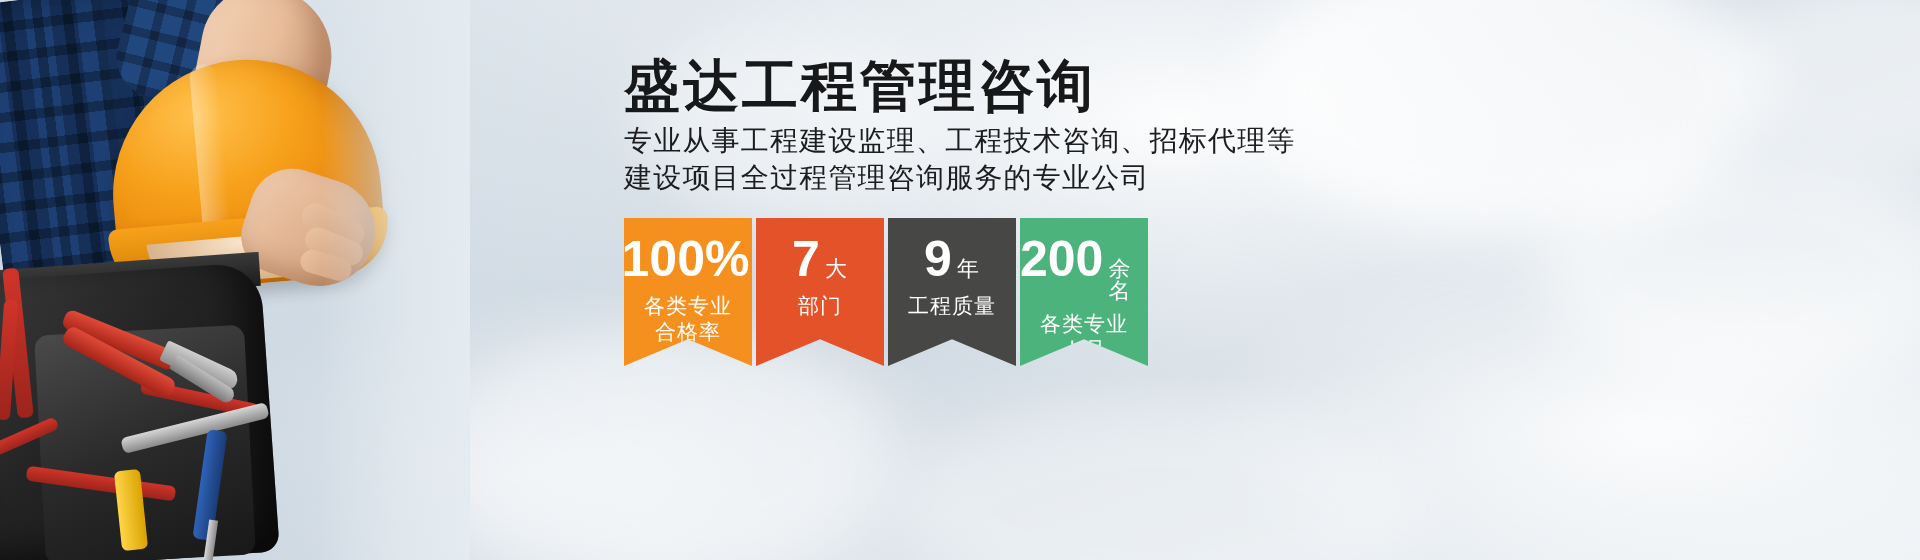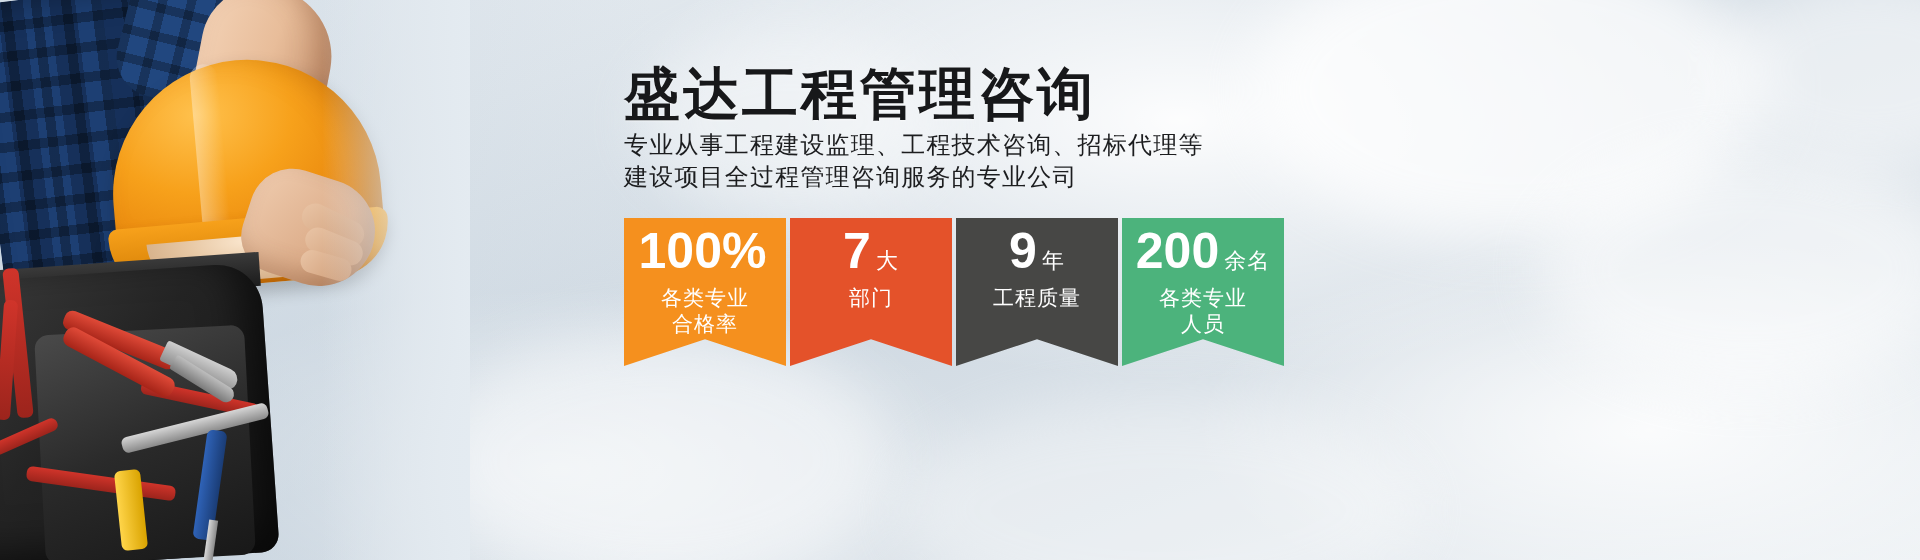--- a/index.html
+++ b/index.html
@@ -139,35 +139,35 @@
     background:linear-gradient(90deg,#ffd54a,#d9a300);border-radius:6px;transform:rotate(-6deg);}
   .photo-fade{
     position:absolute;right:-2px;top:0;width:150px;height:560px;
     background:linear-gradient(90deg,rgba(226,233,239,0) 0%,rgba(226,233,239,.85) 62%,rgba(228,235,241,1) 100%);
   }
 
   
   #copy{position:absolute;left:624px;top:58px;width:820px;}
   #title{
     font-size:56px;font-weight:bold;color:#17181a;letter-spacing:3px;
-    line-height:1.0;margin:8px 0 8px 0;white-space:nowrap;
+    line-height:1.0;margin:0 0 8px 0;white-space:nowrap;
     text-shadow:0 1px 2px rgba(255,255,255,.6);
   }
   .sub{
-    font-size:24px;color:#1c1d1f;letter-spacing:1.2px;line-height:1.33;
-    white-space:nowrap;font-weight:normal;font-family:Liberation Serif, serif;
+    font-size:28px;color:#1c1d1f;letter-spacing:1.2px;line-height:1.33;
+    white-space:nowrap;font-weight:normal;
   }
 
   
   #badges{position:absolute;left:624px;top:218px;display:flex;gap:4px;}
   .badge{
-    width:162px;height:148px;position:relative;
+    width:128px;height:148px;position:relative;
     display:flex;flex-direction:column;align-items:center;
     clip-path:polygon(0 0,100% 0,100% 100%,50% 82%,0 100%);
-    padding-top:8px;box-sizing:border-box;
+    padding-top:16px;box-sizing:border-box;
   }
   .num{
     color:#fff;font-size:50px;font-weight:bold;line-height:1;
     letter-spacing:0px;display:flex;align-items:baseline;justify-content:center;
   }
   .unit{font-size:22px;font-weight:normal;margin-left:5px;letter-spacing:1px;}
   .cap{
     color:#fff;font-size:21px;line-height:1.22;text-align:center;
     margin-top:9px;letter-spacing:1px;font-weight:normal;
   }

